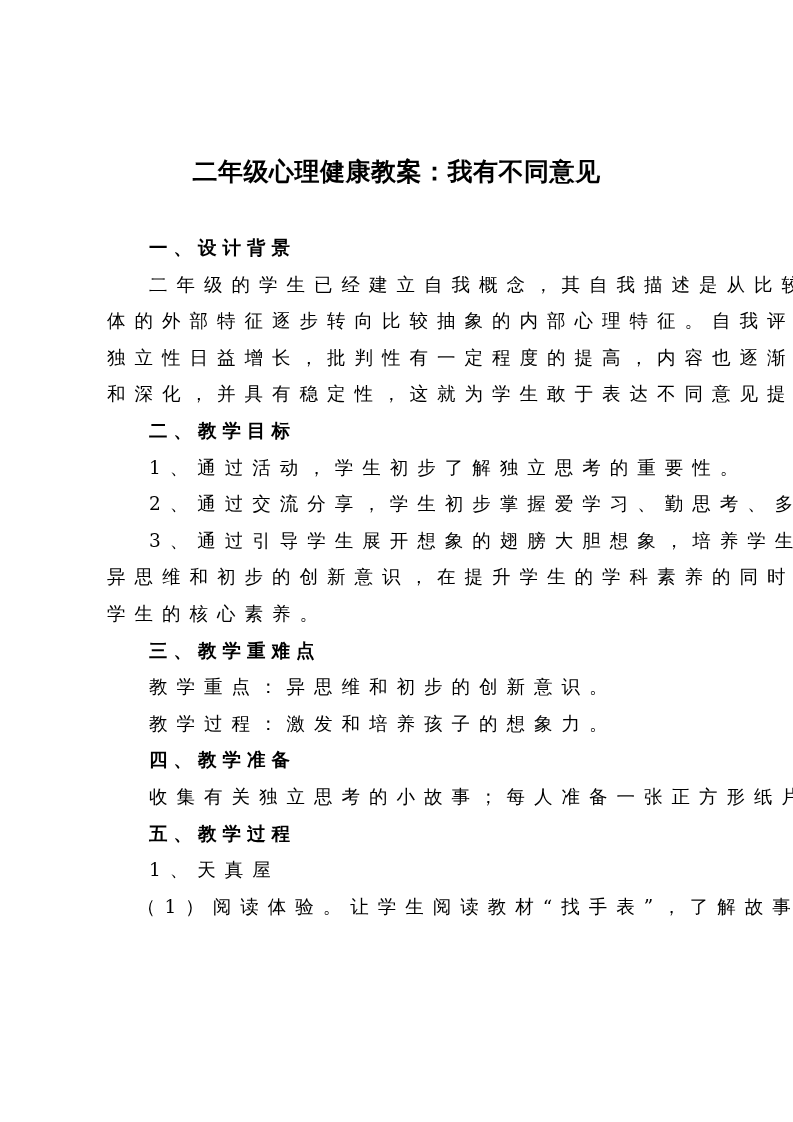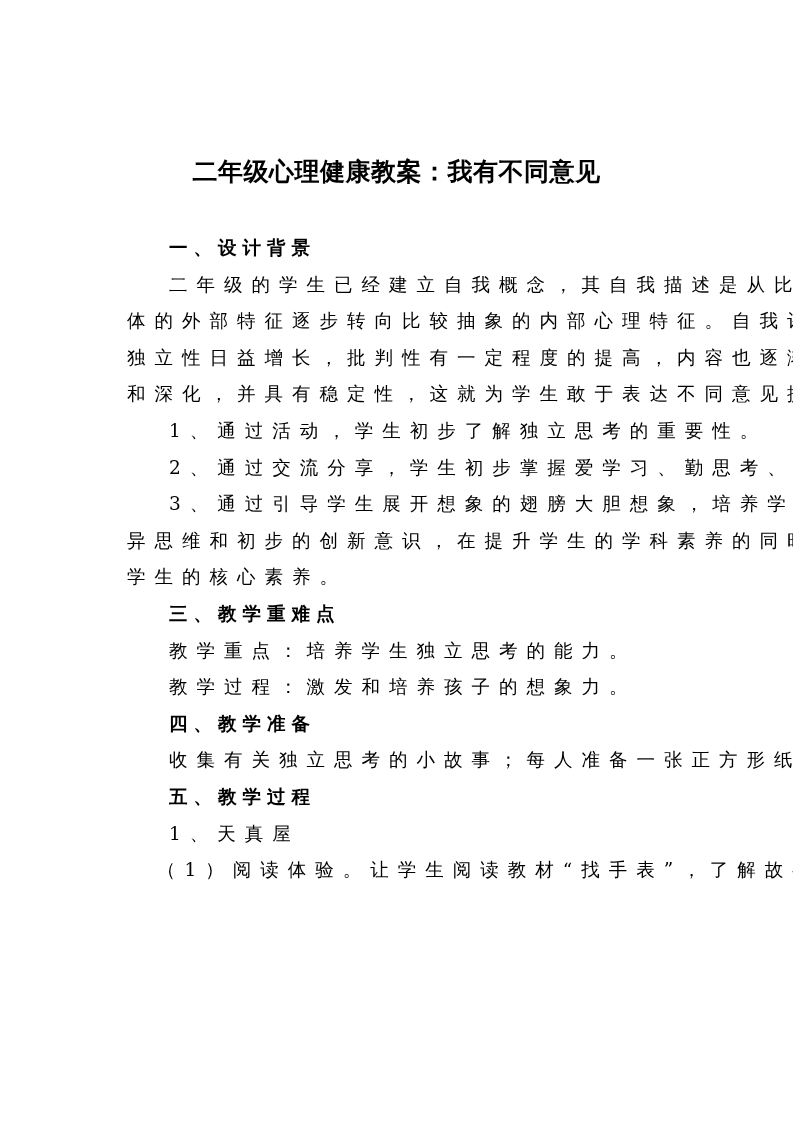--- a/index.html
+++ b/index.html
@@ -40,21 +40,20 @@
       left: 107px;
       top: 230px;
       width: 582px;
     }
     .line {
       height: 36.6px;
       line-height: 36.6px;
       font-size: 18.5px;
       letter-spacing: 9px;
       white-space: nowrap;
-      margin-left: 20px;
     }
     .line.indent {
       padding-left: 42px;
     }
     .line.half-indent {
       padding-left: 30px;
     }
     .heading {
       font-family: "DejaVu Sans", "Liberation Sans", sans-serif;
       font-weight: bold;
@@ -69,28 +68,29 @@
   <div class="title">二年级心理健康教案：我有不同意见</div>
 
   <div class="body-text">
 
     <div class="line indent heading">一、设计背景</div>
     <div class="line indent">二年级的学生已经建立自我概念，其自我描述是从比较具</div>
     <div class="line">体的外部特征逐步转向比较抽象的内部心理特征。自我评价的</div>
     <div class="line">独立性日益增长，批判性有一定程度的提高，内容也逐渐扩大</div>
     <div class="line">和深化，并具有稳定性，这就为学生敢于表达不同意见提供了</div>
 
+    <div class="line indent heading">二、教学目标</div>
     <div class="line indent">1、通过活动，学生初步了解独立思考的重要性。</div>
     <div class="line indent">2、通过交流分享，学生初步掌握爱学习、勤思考、多想办</div>
     <div class="line indent">3、通过引导学生展开想象的翅膀大胆想象，培养学生的求</div>
     <div class="line">异思维和初步的创新意识，在提升学生的学科素养的同时提升</div>
     <div class="line">学生的核心素养。</div>
 
     <div class="line indent heading">三、教学重难点</div>
-    <div class="line indent">教学重点：培养学生独立思考的能力。</div>
+    <div class="line indent">教学重点：异思维和初步的创新意识。</div>
     <div class="line indent">教学过程：激发和培养孩子的想象力。</div>
 
     <div class="line indent heading">四、教学准备</div>
     <div class="line indent">收集有关独立思考的小故事；每人准备一张正方形纸片</div>
 
     <div class="line indent heading">五、教学过程</div>
     <div class="line indent">1、天真屋</div>
     <div class="line half-indent">（1）阅读体验。让学生阅读教材“找手表”，了解故事经</div>
 
   </div>

